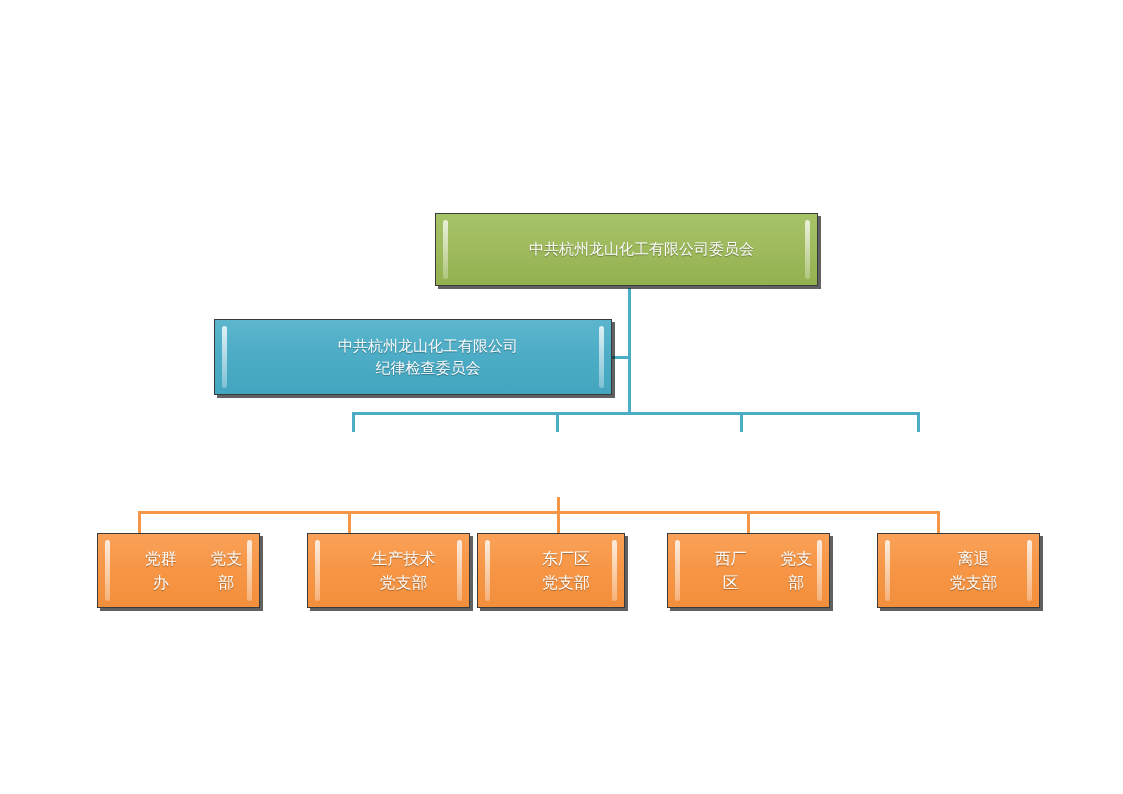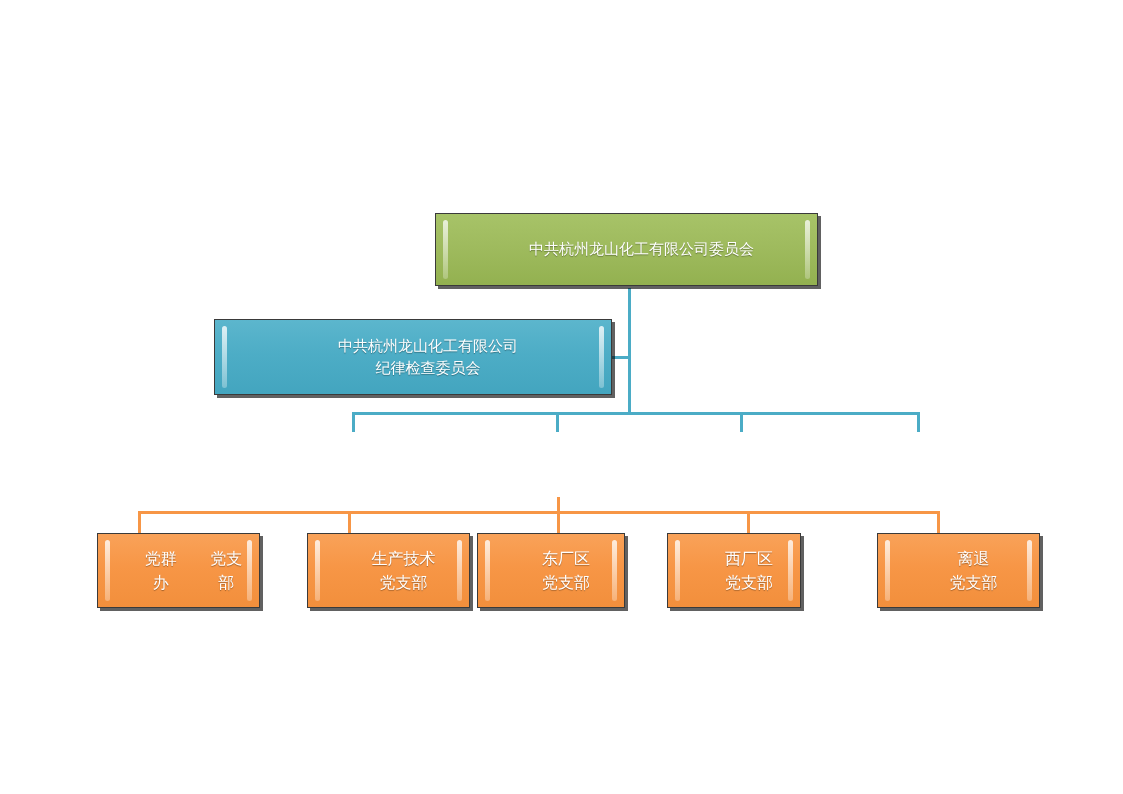--- a/index.html
+++ b/index.html
@@ -152,21 +152,21 @@
   <div class="node orange fs-16" style="left:287px; top:533px; width:163px; height:75px; flex-direction:column;margin-left:20px;">
     <span class="label">生产技术</span>
     <span class="label">党支部</span>
   </div>
 
   <div class="node orange fs-16" style="left:477px; top:533px; width:148px; height:75px; flex-direction:column;">
     <span class="label">东厂区</span>
     <span class="label">党支部</span>
   </div>
 
-  <div class="node orange fs-16" style="left:667px; top:533px; width:134px; height:75px; flex-direction:column;">
+  <div class="node orange fs-16" style="left:667px; top:533px; width:163px; height:75px; flex-direction:row;">
     <span class="label">西厂区</span>
     <span class="label">党支部</span>
   </div>
 
   <div class="node orange fs-16" style="left:857px; top:533px; width:163px; height:75px; flex-direction:column;margin-left:20px;">
     <span class="label">离退</span>
     <span class="label">党支部</span>
   </div>
 
 </div>

